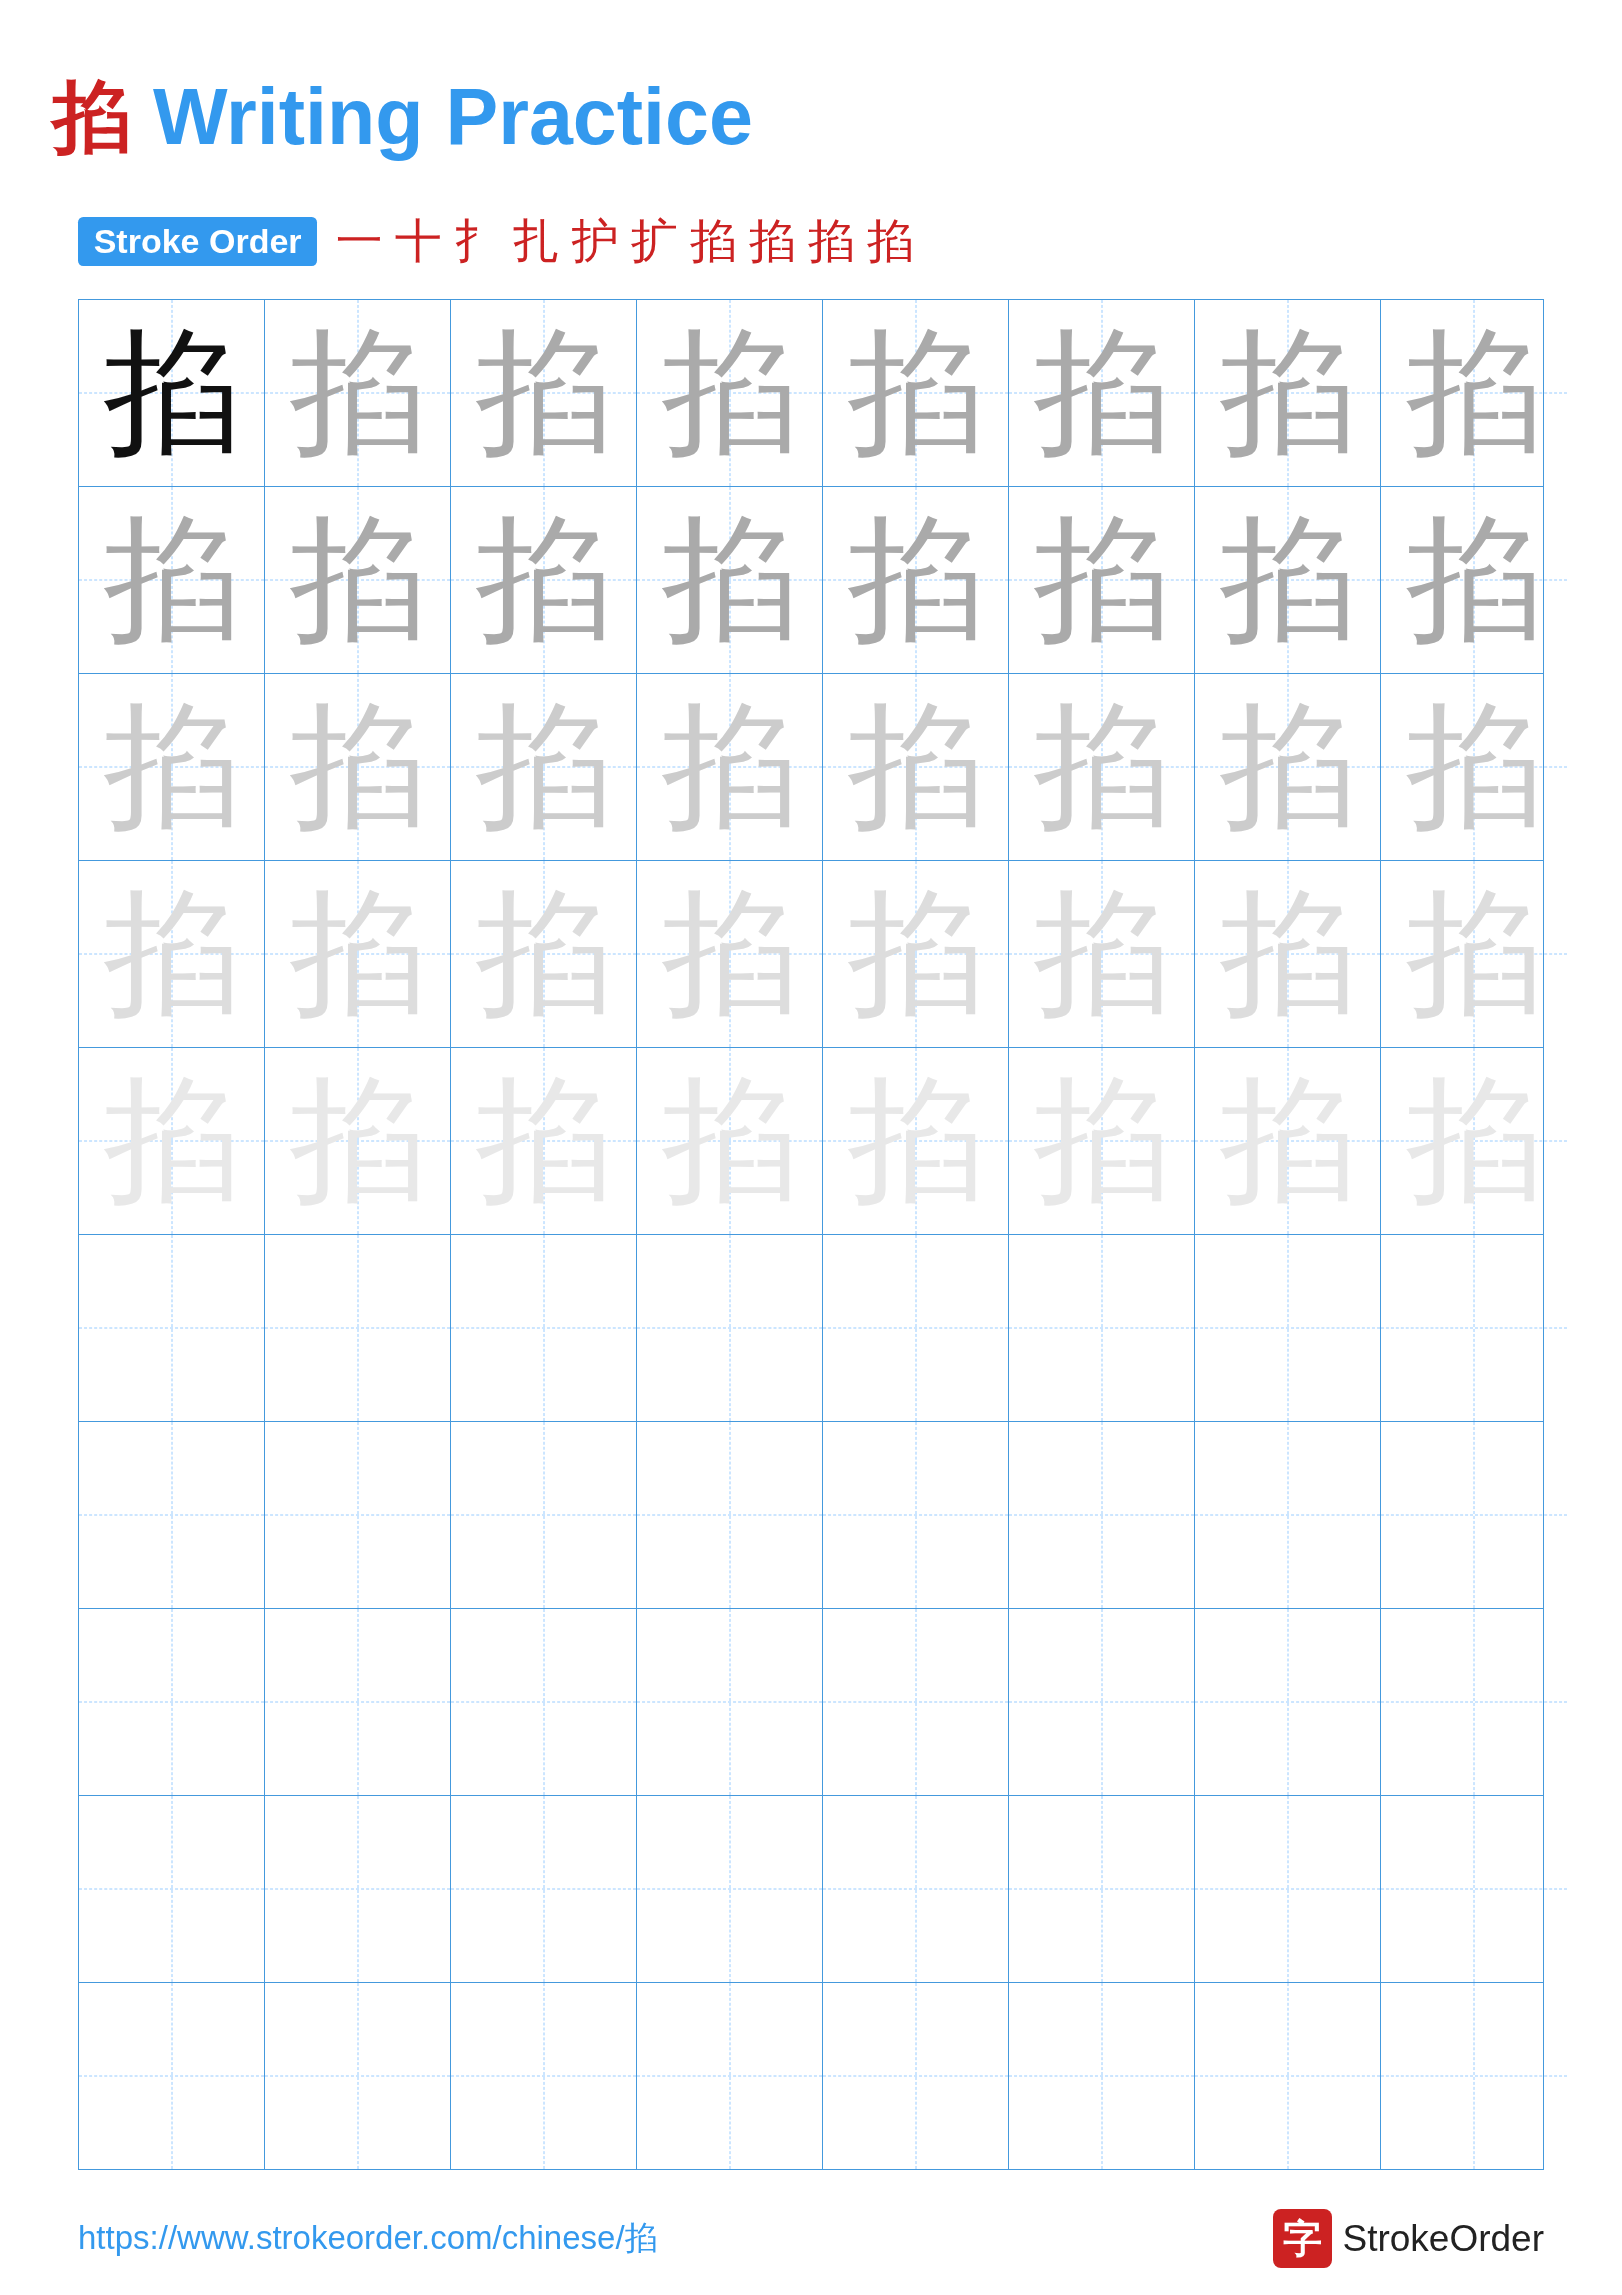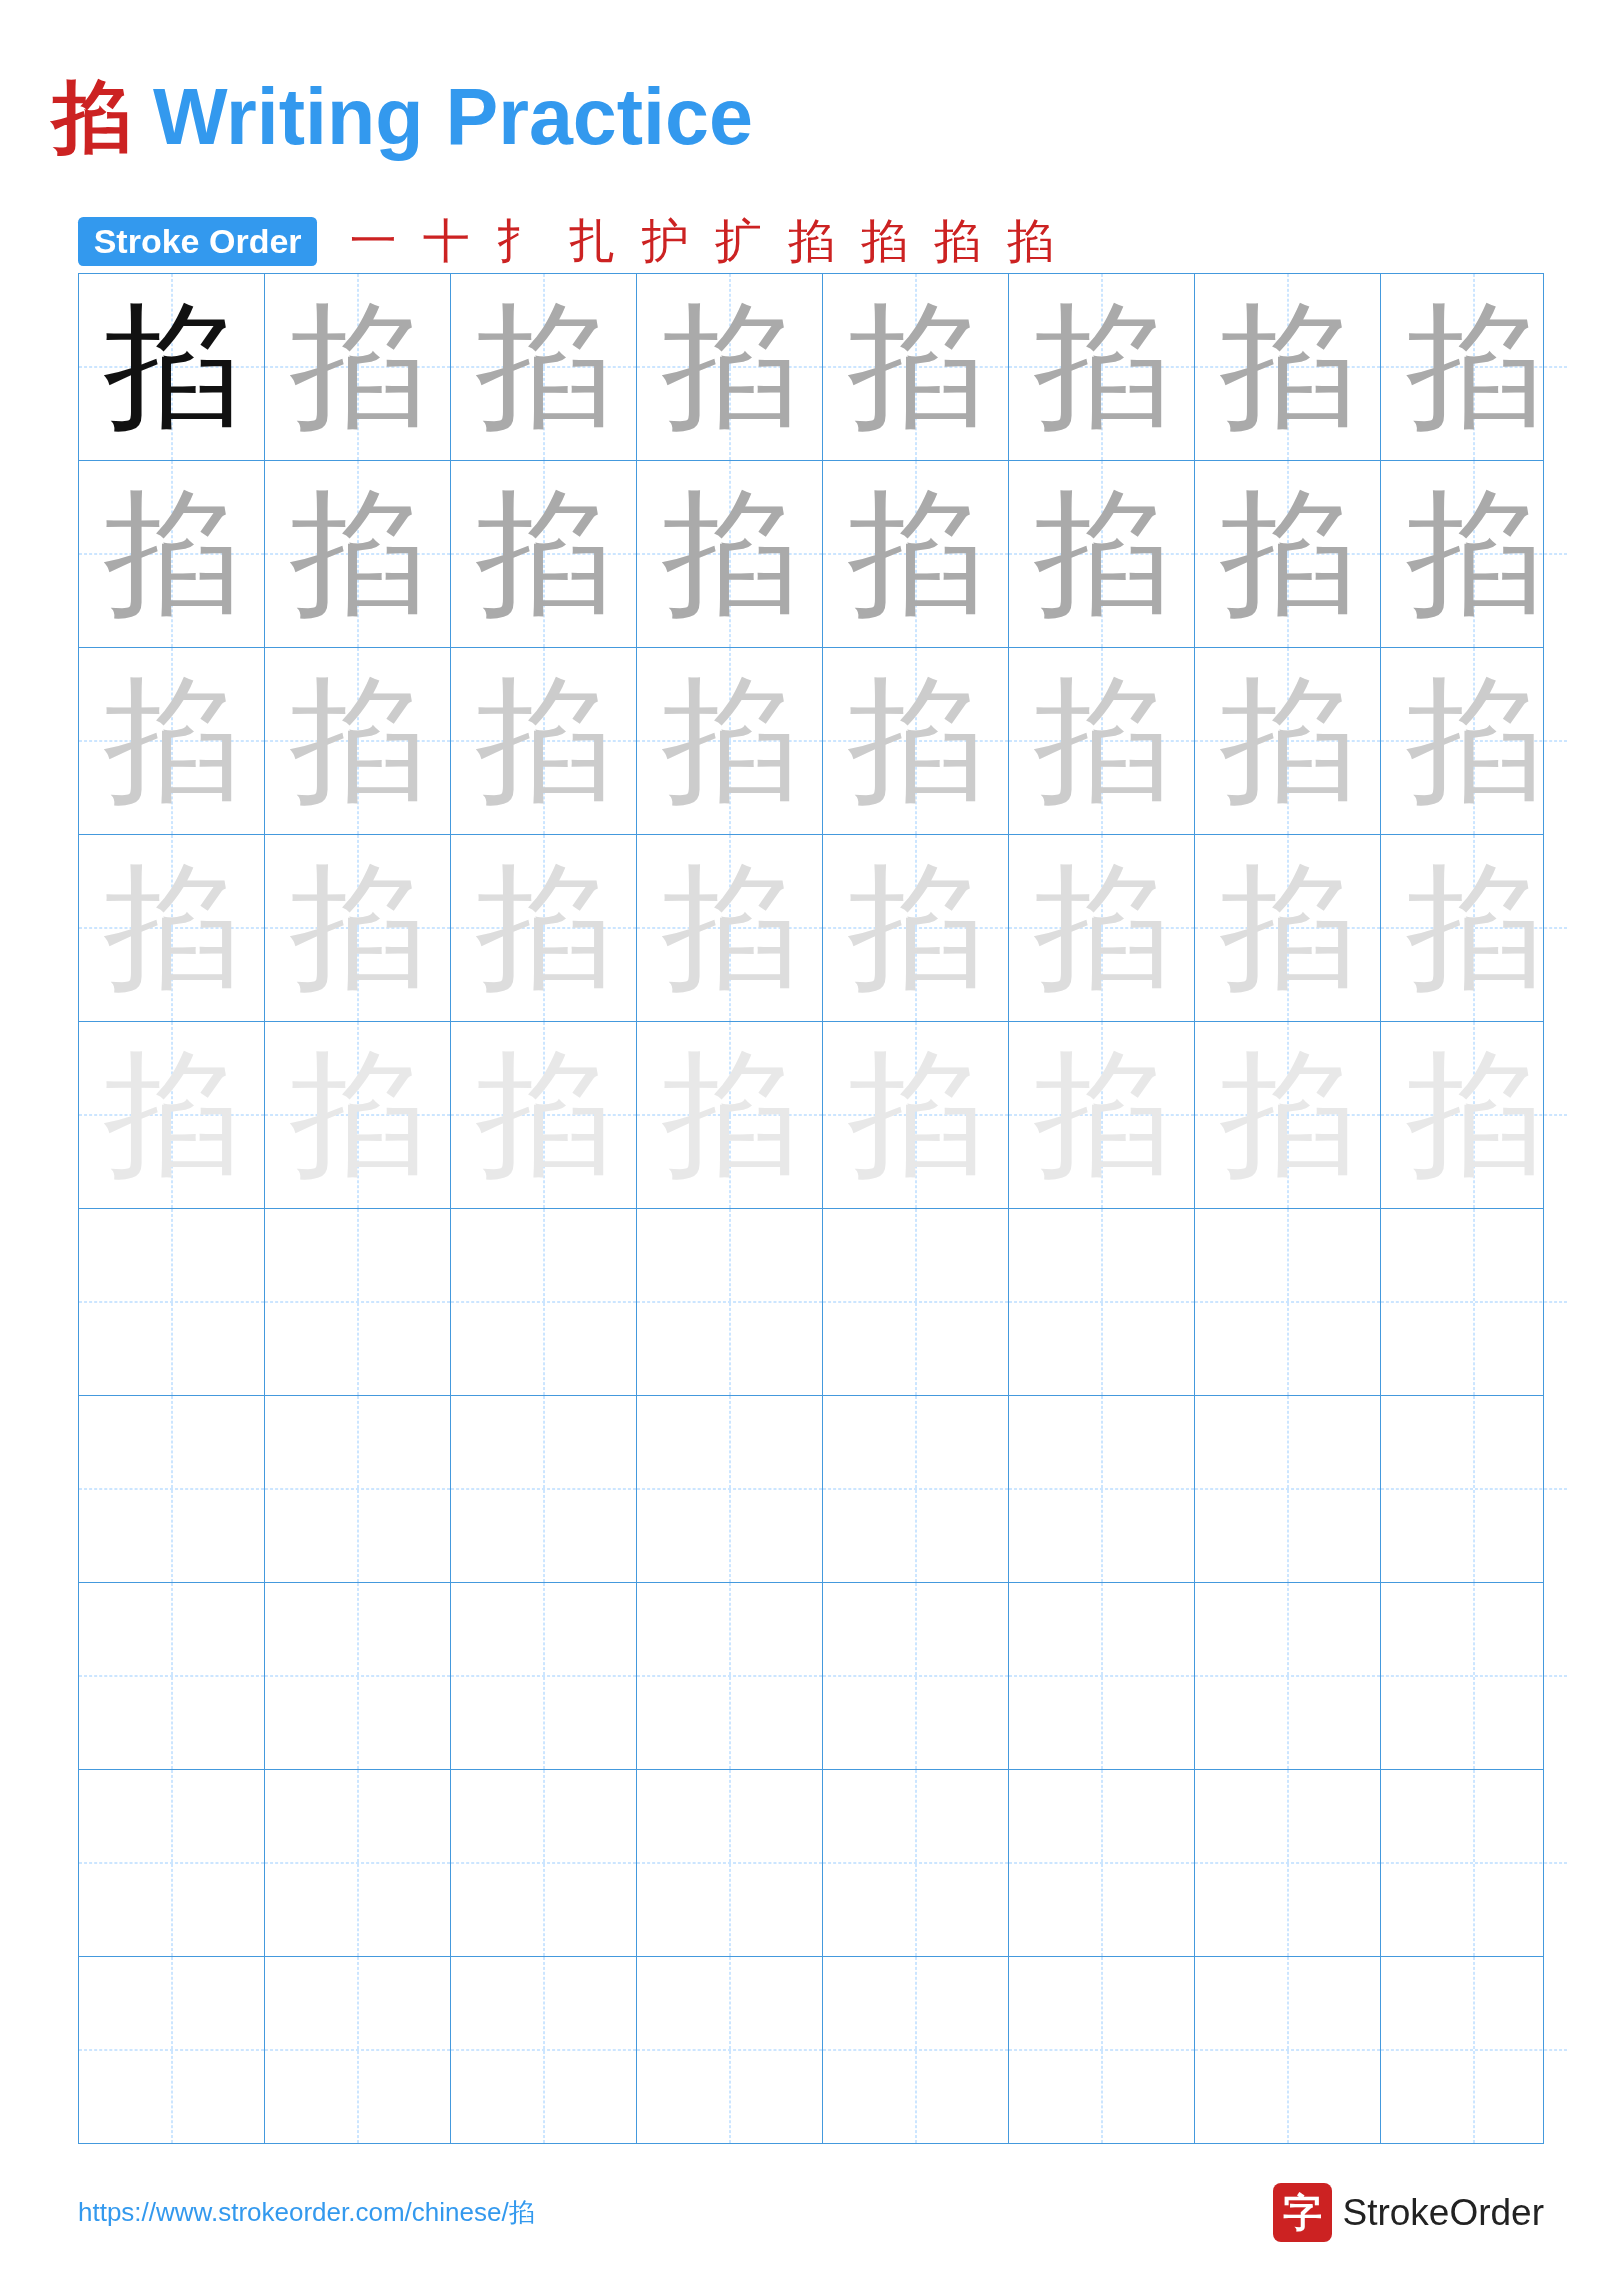--- a/index.html
+++ b/index.html
@@ -23,22 +23,23 @@
     }
 
     .page-title .char {
       color: #cc2222;
       font-family: serif;
     }
 
     .stroke-order-row {
       display: flex;
       align-items: center;
+      margin-bottom: 26px;
       padding-left: 26px;
-      gap: 26px;
+      gap: 12px;
       text-align: right;
     }
 
     .stroke-order-badge {
       background: #3399ee;
       color: white;
       font-size: 34px;
       font-family: Arial, sans-serif;
       font-weight: bold;
       padding: 5.2px 15.7px;
@@ -157,21 +158,21 @@
     .footer {
       display: flex;
       justify-content: space-between;
       align-items: center;
       margin-top: 39px;
       padding: 0 26px;
     }
 
     .footer-url {
       color: #3399ee;
-      font-size: 26px;
+      font-size: 33px;
       font-family: Arial, sans-serif;
     }
 
     .footer-logo {
       display: flex;
       align-items: center;
       gap: 10.5px;
     }
 
     .footer-logo-icon {

